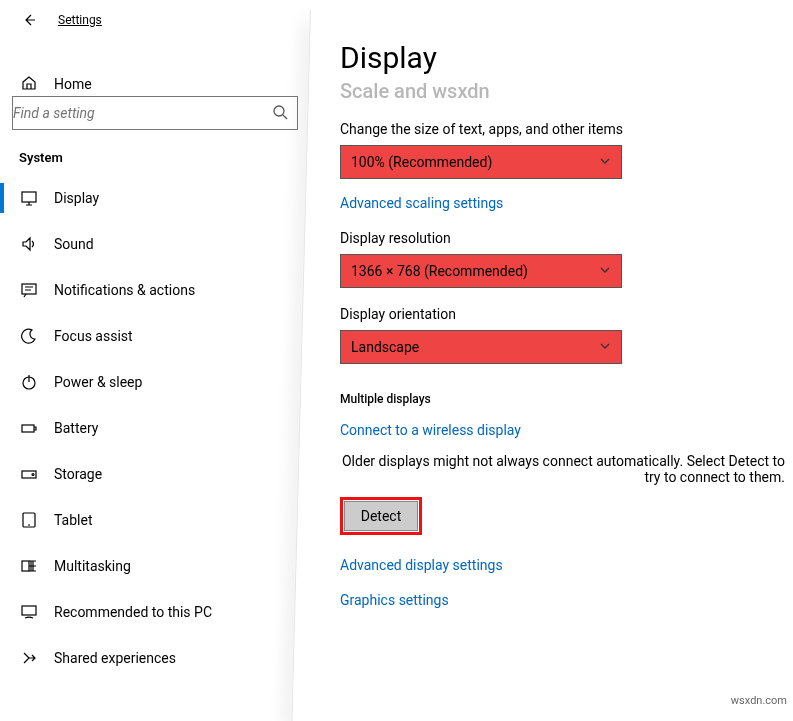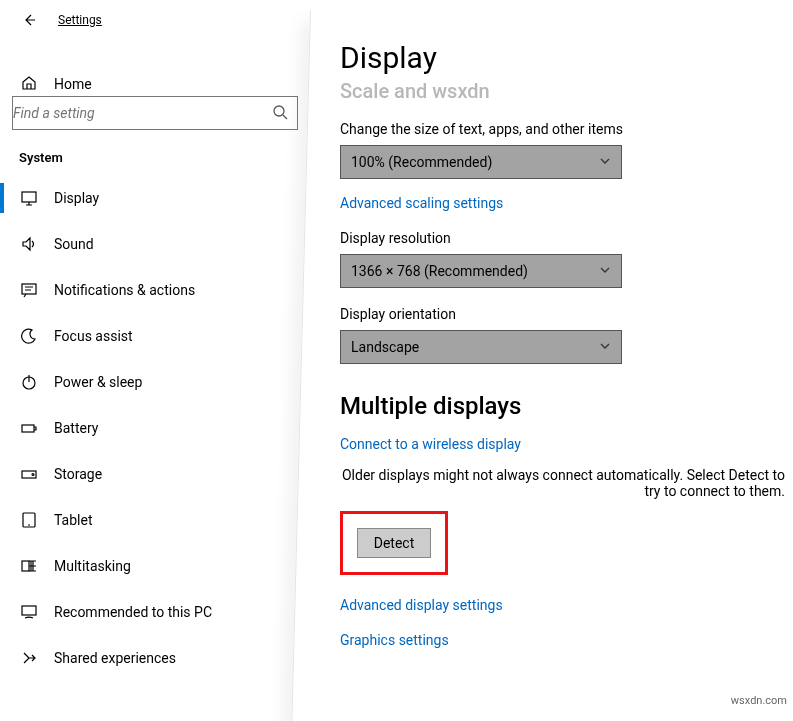--- a/index.html
+++ b/index.html
@@ -29,29 +29,29 @@
 
     .divider { position: absolute; left: 310px; top: 10px; bottom: -20px; width: 28px;
                background: #fff; box-shadow: -14px 0 18px -12px rgba(0,0,0,0.25); border-left: 1px solid #e5e5e5; transform: rotate(1.5deg); transform-origin: top left; }
 
     
     .right { flex: 1; padding: 40px 8px 0 30px; }
     .page-title { font-size: 30px; font-weight: 450; margin-bottom: 4px; }
     .faded-head { font-size: 20px; font-weight: 500; color: #888; opacity: 0.6; }
 
     .field-label { font-size: 14px; margin-top: 18px; margin-bottom: 8px; }
-    .subhead { font-size: 24px; font-weight: 500; margin-top: 28px; margin-bottom: 14px; }
-
-    .dropdown { width: 282px; height: 34px; border: 1px solid #555; background: #a3a3a3; display: flex; align-items: center; justify-content: space-between; padding: 0 10px; cursor: pointer; font-size: 14px; }
+    .subhead { font-size: 12px; font-weight: 500; margin-top: 28px; margin-bottom: 14px; }
+
+    .dropdown { width: 282px; height: 34px; border: 1px solid #555; background: #ef4444; display: flex; align-items: center; justify-content: space-between; padding: 0 10px; cursor: pointer; font-size: 14px; }
     .chev { }
 
     .link { color: #0067c0; font-size: 14px; margin-top: 16px; display: inline-block; cursor: pointer; }
     .body-text { font-size: 14px; margin-top: 14px; text-align: right; }
 
-    .detect-wrap { border: 3px solid #e11; display: inline-block; margin-top: 12px; padding: 14px; }
+    .detect-wrap { border: 3px solid #e11; display: inline-block; margin-top: 12px; padding: 1px; }
     .detect-btn { background: #ccc; border: 1px solid #888; width: 74px; height: 30px; font-size: 14px; cursor: pointer; }
 
     .footer { position: absolute; right: 6px; bottom: 14px; font-size: 11px; color: #666; }
   </style>
 </head>
 <body>
 
 <div class="left">
   <div class="title-row">
     <div class="back">

